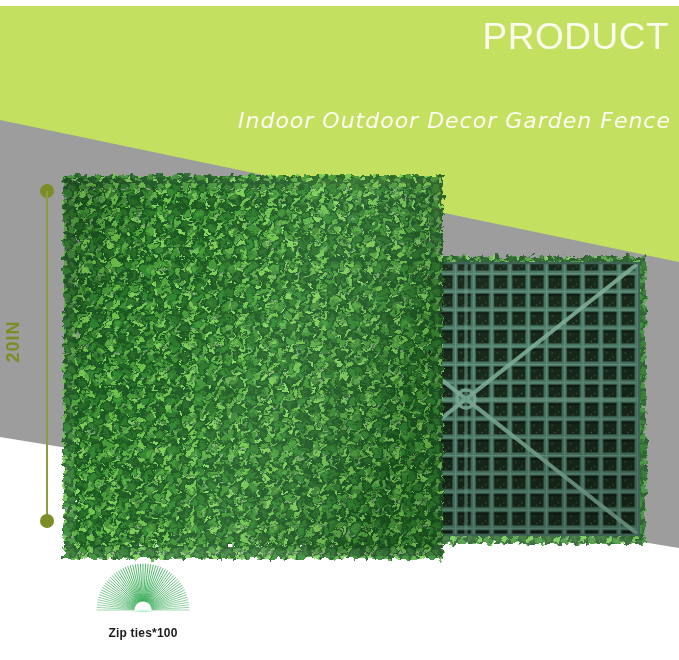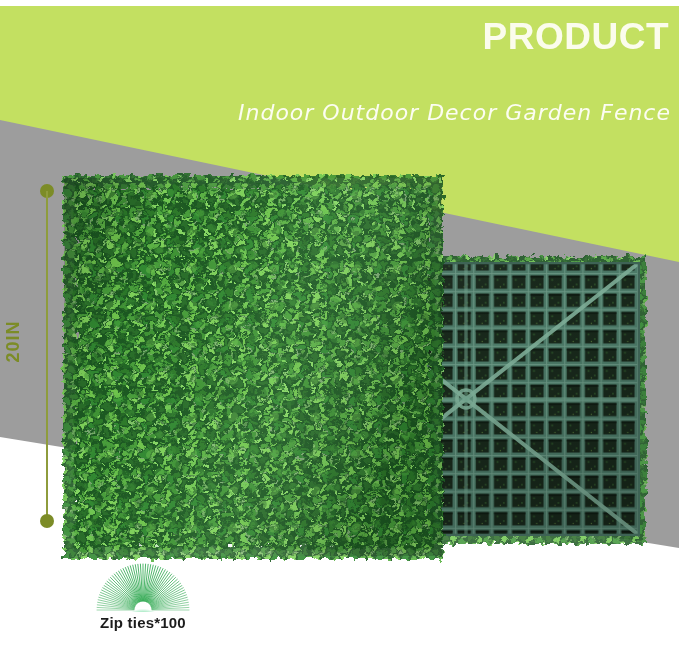--- a/index.html
+++ b/index.html
@@ -29,30 +29,30 @@
     right:8px;
     top:18px;
     text-align:right;
     width:600px;
     color:#FBFCEC;
     line-height:1.0;
   }
   .hdr-line{
     display:block;
     font-size:37px;
-    font-weight:bold;
+    font-weight:normal;
     letter-spacing:0.5px;
     text-align:right;
     padding-right:2px;
   }
   .hdr-line2{ margin-top:4px; }
   .subtitle{
     position:absolute;
     right:8px;
-    top:100px;
+    top:108px;
     width:640px;
     text-align:right;
     color:#FCFDF2;
     font-family:"DejaVu Sans", sans-serif;
     font-size:22px;
     font-style:italic;
     letter-spacing:1.0px;
     white-space:nowrap;
   }
 
@@ -105,22 +105,22 @@
     top:562px;
     width:150px;
     text-align:center;
   }
   .zip-fan{
     display:block;
     margin:0 auto;
   }
   .zip-caption{
     display:block;
-    margin-top:2px;
-    font-size:15px;
+    margin-top:14px;
+    font-size:12px;
     font-weight:bold;
     color:#1c1c1c;
     letter-spacing:0.2px;
   }
 </style>
 </head>
 <body>
 
 <div id="poster">
 

